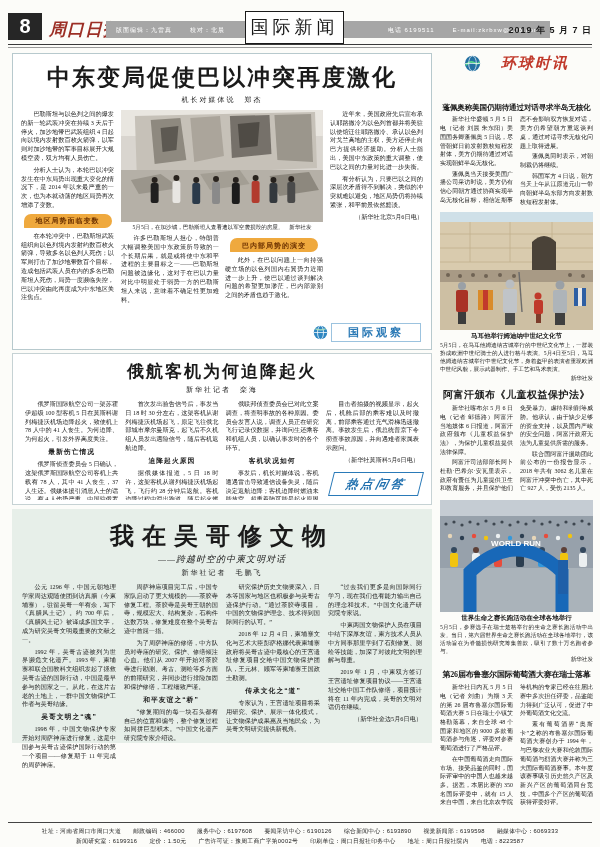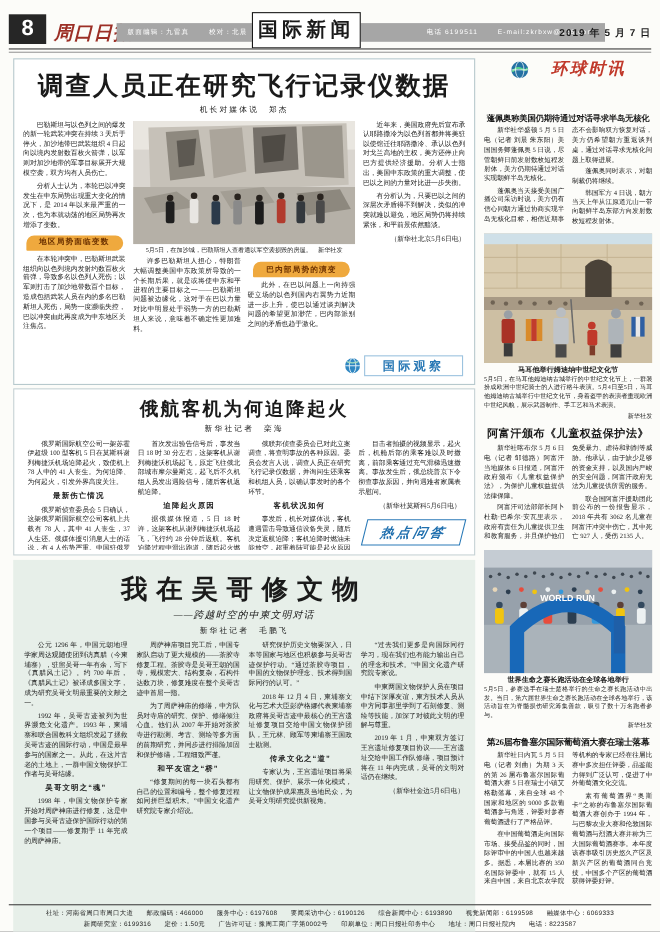--- a/index.html
+++ b/index.html
@@ -7,23 +7,23 @@
         font-family:"Liberation Serif",serif;color:#1a1a1a;overflow:hidden;}
   
   .hdr-num{position:absolute;left:8px;top:13px;width:34px;height:27px;background:#262626;color:#fff;
            font:bold 20px/27px "Liberation Sans",sans-serif;text-align:center;}
   .hdr-logo{position:absolute;left:49px;top:18px;font-weight:bold;font-style:italic;font-size:17px;
             color:#9c2f26;letter-spacing:1px;}
   .hdr-bar{position:absolute;left:106px;top:21px;width:444px;height:17px;background:#a6a6a6;
            display:flex;align-items:center;justify-content:space-between;padding:0 10px;box-sizing:border-box;
            font:6px/1 "Liberation Sans",sans-serif;color:#fff;letter-spacing:1px;}
   .hdr-bar .grp{display:flex;gap:18px;}
-  .hdr-section{position:absolute;left:229px;top:11px;width:97px;height:31px;background:#fff;
+  .hdr-section{position:absolute;left:245px;top:11px;width:97px;height:31px;background:#fff;
                border:1.5px solid #1a1a1a;font-size:18px;letter-spacing:4px;text-align:center;
-               line-height:31px;font-weight:700;z-index:2;}
+               line-height:31px;font-weight:400;z-index:2;}
   .hdr-date{position:absolute;right:8px;top:24px;font:bold 9px "Liberation Sans",sans-serif;letter-spacing:1px;}
   .hdr-rule{position:absolute;left:8px;right:8px;top:44px;height:2px;border-top:1.5px solid #3a3a3a;
             border-bottom:1px solid #9a9a9a;}
   
   .bp{font-size:6.2px;line-height:1.42;text-align:justify;margin:0 0 3px;text-indent:2em;}
   .byline{font-size:7px;text-align:center;margin:2px 0 5px;color:#222;letter-spacing:2px;}
   .dateline{font-size:6.2px;text-align:right;margin:2px 0;color:#222;}
   .mini-head{font:bold 6.8px/1.2 "Liberation Sans",sans-serif;text-align:center;margin:4px 0;letter-spacing:1px;color:#222;}
   .sec-head{display:block;width:fit-content;margin:4px auto;background:#efa93e;color:#6d3200;
             font:bold 7px/1 "Liberation Sans",sans-serif;padding:3.5px 12px;border-radius:8px 8px 8px 1px;letter-spacing:1px;}
@@ -43,21 +43,21 @@
   
   .art-ru{position:absolute;left:12px;top:353px;width:420px;height:152px;border:1px solid #c6d2d4;
           box-sizing:border-box;padding:4px 12px;background:#fff;}
   .art-ru h1{font-size:17px;letter-spacing:2px;text-align:center;margin:2px 0 0;font-weight:700;}
   .art-ru .cols{display:flex;gap:7px;height:100px;overflow:hidden;}
   .art-ru .cols>div{flex:1;overflow:hidden;}
   .badge-hot{position:absolute;right:10px;bottom:8px;transform:skewX(-14deg);border:1.5px solid #2a7ab8;
              background:#fff;color:#1f6fae;font:bold italic 12px/1 "Liberation Sans",sans-serif;
              padding:5px 14px;letter-spacing:3px;}
   
-  .art-ak{position:absolute;left:12px;top:509px;width:420px;height:339px;background:#e7efe9;
+  .art-ak{position:absolute;left:12px;top:509px;width:420px;height:234px;background:#e7efe9;
           padding:7px 10px;box-sizing:border-box;}
   .art-ak h1{font-size:24px;letter-spacing:8px;text-align:center;margin:4px 0 1px;font-weight:700;}
   .art-ak .sub{font-size:9px;font-style:italic;text-align:center;margin:1px 0 2px;letter-spacing:1px;}
   .art-ak .cols{display:flex;gap:8px;height:218px;overflow:hidden;}
   .art-ak .cols>div{flex:1;overflow:hidden;}
   .badge-asia{position:absolute;right:12px;bottom:10px;border:1px solid #8fb3a9;background:#f2f8f4;
               color:#1d7ec0;font:bold italic 12px/1 "Liberation Serif",serif;padding:4px 9px;letter-spacing:3px;}
   
   .rcol{position:absolute;left:440px;top:52px;width:153px;}
   .glogo{display:flex;align-items:center;justify-content:center;gap:20px;margin:3px 0 4px;}
@@ -93,21 +93,21 @@
     <span class="grp">
       <span>电话 6199511</span>
       <span>E-mail:zkrbxw@126.com</span>
     </span>
   </div>
   <div class="hdr-section">国际新闻</div>
   <div class="hdr-date">2019 年 5 月 7 日</div>
   <div class="hdr-rule"></div>
 
   <div class="art-main">
-    <h1>调查人员正在研究飞行记录仪数据</h1>
+    <h1>中东变局促使巴以冲突再度激化</h1>
     <div class="byline">机长对媒体说　郑杰</div>
     <div class="cols">
       <div class="c1">
         <div>
             <p class="bp">巴勒斯坦与以色列之间的爆发的新一轮武装冲突在持续 3 天后于停火，加沙地带巴武装组织 4 日起向以境内发射数百枚火箭弹，以军则对加沙地带的军事目标展开大规模空袭，双方均有人员伤亡。</p>
             <p class="bp">分析人士认为，本轮巴以冲突发生在中东局势出现重大变化的情况下，是 2014 年以来最严重的一次，也为本就动荡的地区局势再次增添了变数。</p>
           </div>
         <span class="sec-head">地区局势面临变数</span>
         <div>
             <p class="bp">在本轮冲突中，巴勒斯坦武装组织向以色列境内发射约数百枚火箭弹，导致多名以色列人死伤；以军则打击了加沙地带数百个目标，造成包括武装人员在内的多名巴勒斯坦人死伤，局势一度濒临失控，巴以冲突由此再度成为中东地区关注焦点。</p>

